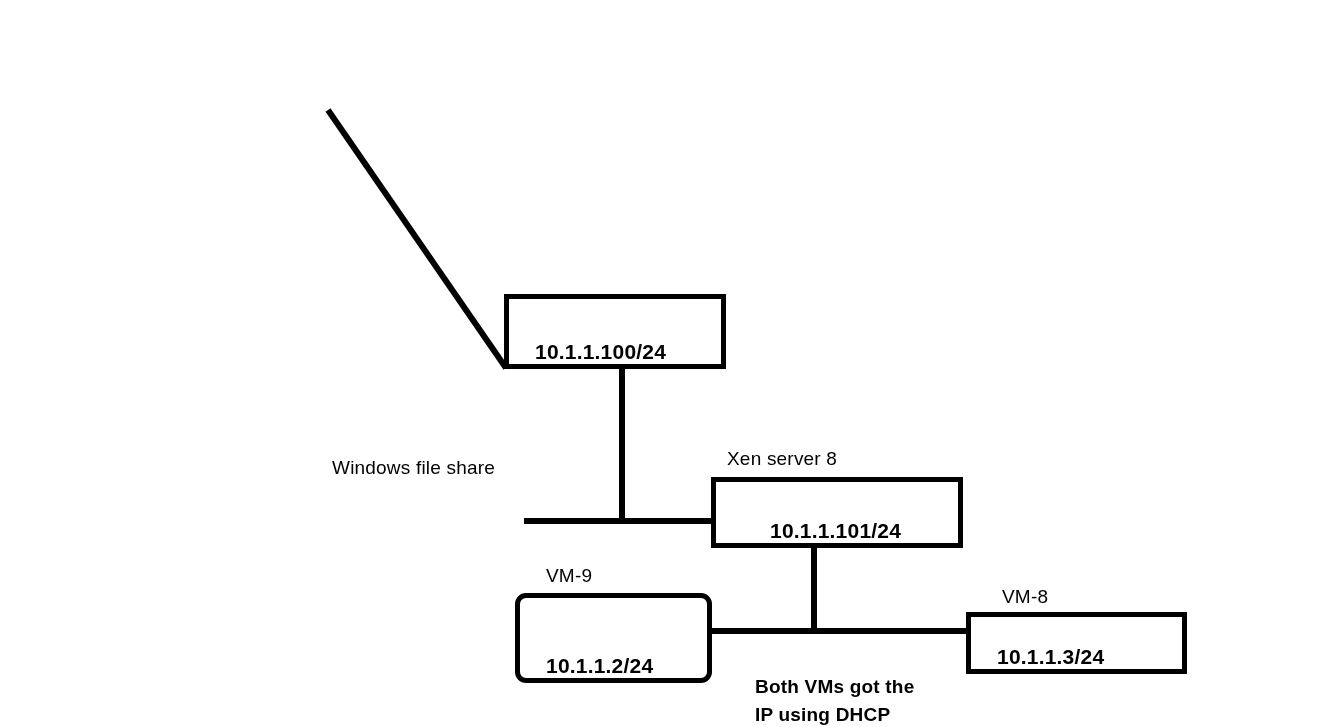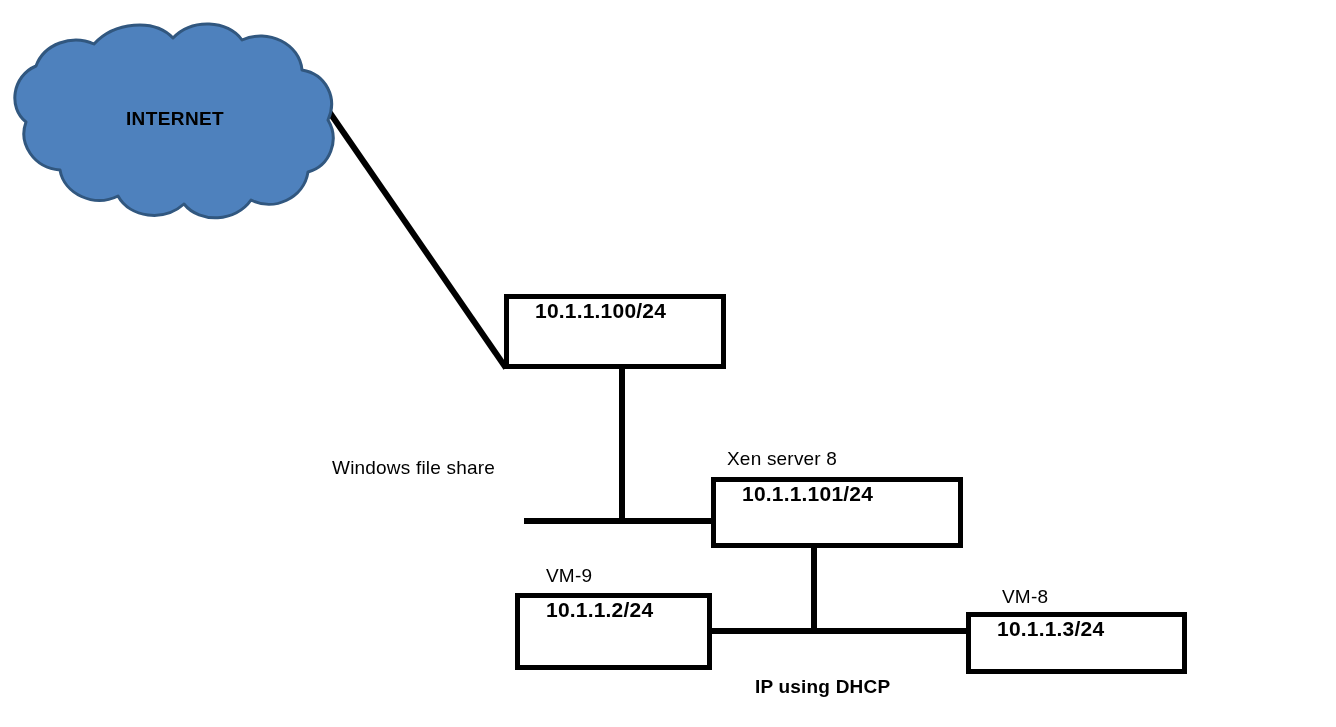--- a/index.html
+++ b/index.html
@@ -47,21 +47,21 @@
     padding-left: 6px;
     box-sizing: border-box;
     pointer-events: none;
   }
   .node {
     position: absolute;
     box-sizing: border-box;
     border: 5px solid #000000;
     background: #ffffff;
     display: flex;
-    align-items: flex-start;
+    align-items: flex-end;
     color: #000000;
     font-weight: bold;
     font-size: 21px;
     letter-spacing: 0.2px;
   }
   .node .node-text {
     padding-left: 26px;
   }
   .caption {
     position: absolute;
@@ -92,57 +92,40 @@
 
     <line x1="622" y1="368" x2="622" y2="524" stroke="#000000" stroke-width="6"></line>
 
     <line x1="524" y1="521" x2="714" y2="521" stroke="#000000" stroke-width="6"></line>
 
     <line x1="814" y1="546" x2="814" y2="634" stroke="#000000" stroke-width="6"></line>
 
     <line x1="710" y1="631" x2="968" y2="631" stroke="#000000" stroke-width="6"></line>
   </svg>
 
-  <div class="cloud-wrap">
-    <svg viewBox="0 0 340 210" width="340" height="210" xmlns="http://www.w3.org/2000/svg">
-      <path d="M 92,30
-               C 112,8 152,4 171,24
-               C 190,4 226,6 240,26
-               C 266,14 298,30 300,56
-               C 324,60 336,84 326,106
-               C 338,126 328,152 306,158
-               C 302,184 272,198 249,186
-               C 234,208 198,210 182,190
-               C 162,208 128,204 116,182
-               C 92,194 62,180 58,156
-               C 32,154 16,130 24,108
-               C 6,94 10,62 34,52
-               C 42,30 70,20 92,30 Z" fill="#4E81BD" stroke="#31577F" stroke-width="3" stroke-linejoin="round"></path>
-    </svg>
-    <div class="cloud-label">INTERNET</div>
-  </div>
 
   <div class="node" style="left:504px; top:294px; width:222px; height:75px;">
     <span class="node-text">10.1.1.100/24</span>
   </div>
 
   <div class="caption" style="left:332px; top:457px;">Windows file share</div>
 
   <div class="caption" style="left:727px; top:448px;">Xen server 8</div>
-  <div class="node" style="left:711px; top:477px; width:252px; height:71px;">
+  <div class="node" style="left:711px; top:477px; width:252px; height:71px;padding-left:28px;">
     <span class="node-text">10.1.1.101/24</span>
   </div>
 
   <div class="caption" style="left:546px; top:565px;">VM-9</div>
-  <div class="node" style="left:515px; top:593px; width:197px; height:77px;">
+  <div class="node" style="left:515px; top:593px; width:197px; height:90px;border-radius:11px;">
     <span class="node-text">10.1.1.2/24</span>
   </div>
 
   <div class="caption" style="left:1002px; top:586px;">VM-8</div>
   <div class="node" style="left:966px; top:612px; width:221px; height:62px;">
     <span class="node-text">10.1.1.3/24</span>
   </div>
 
   <div class="note" style="left:755px; top:673px;">
+    <div>Both VMs got the</div>
     <div>IP using DHCP</div>
   </div>
 
 </div>
 
 </body></html>

